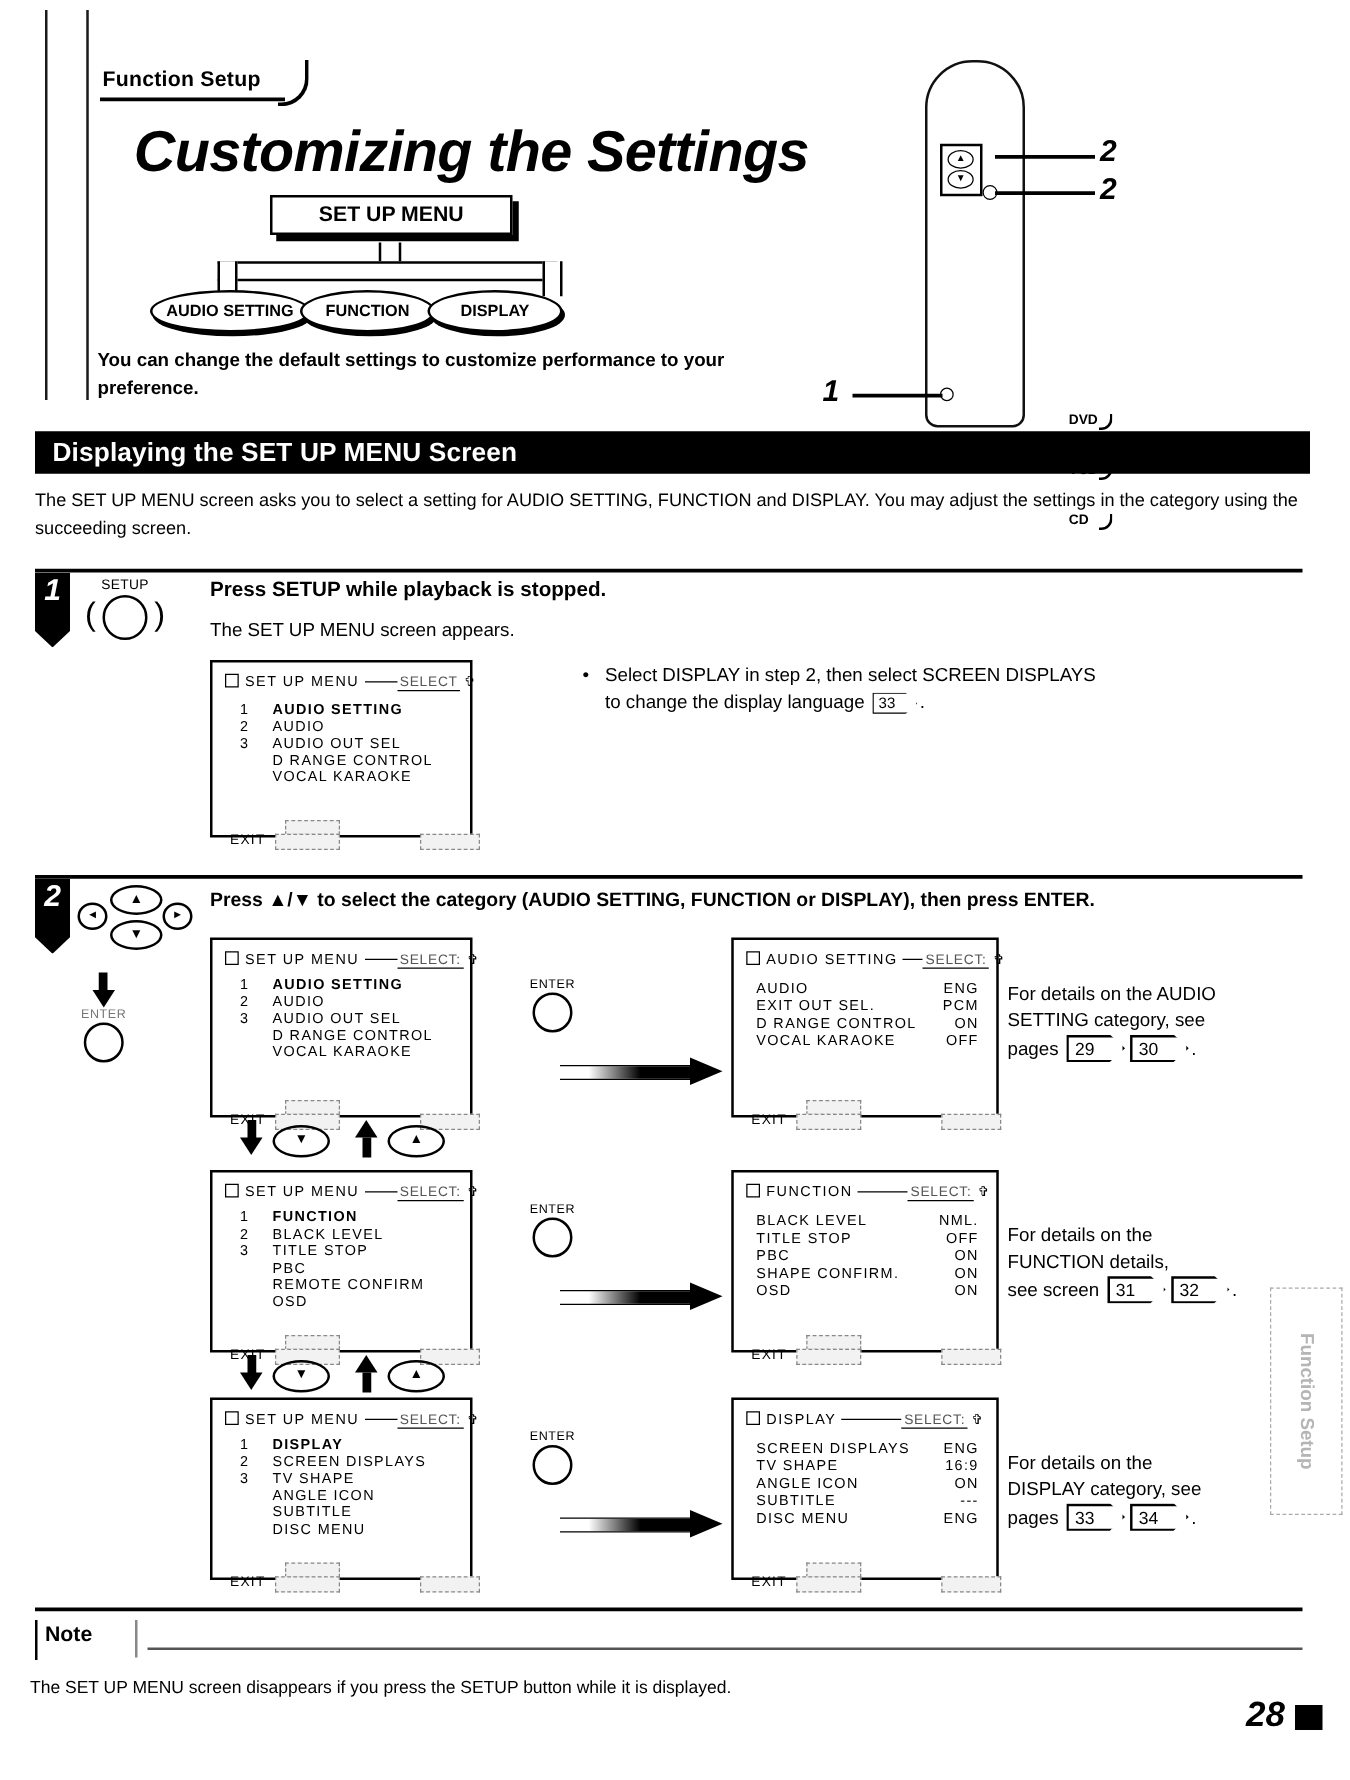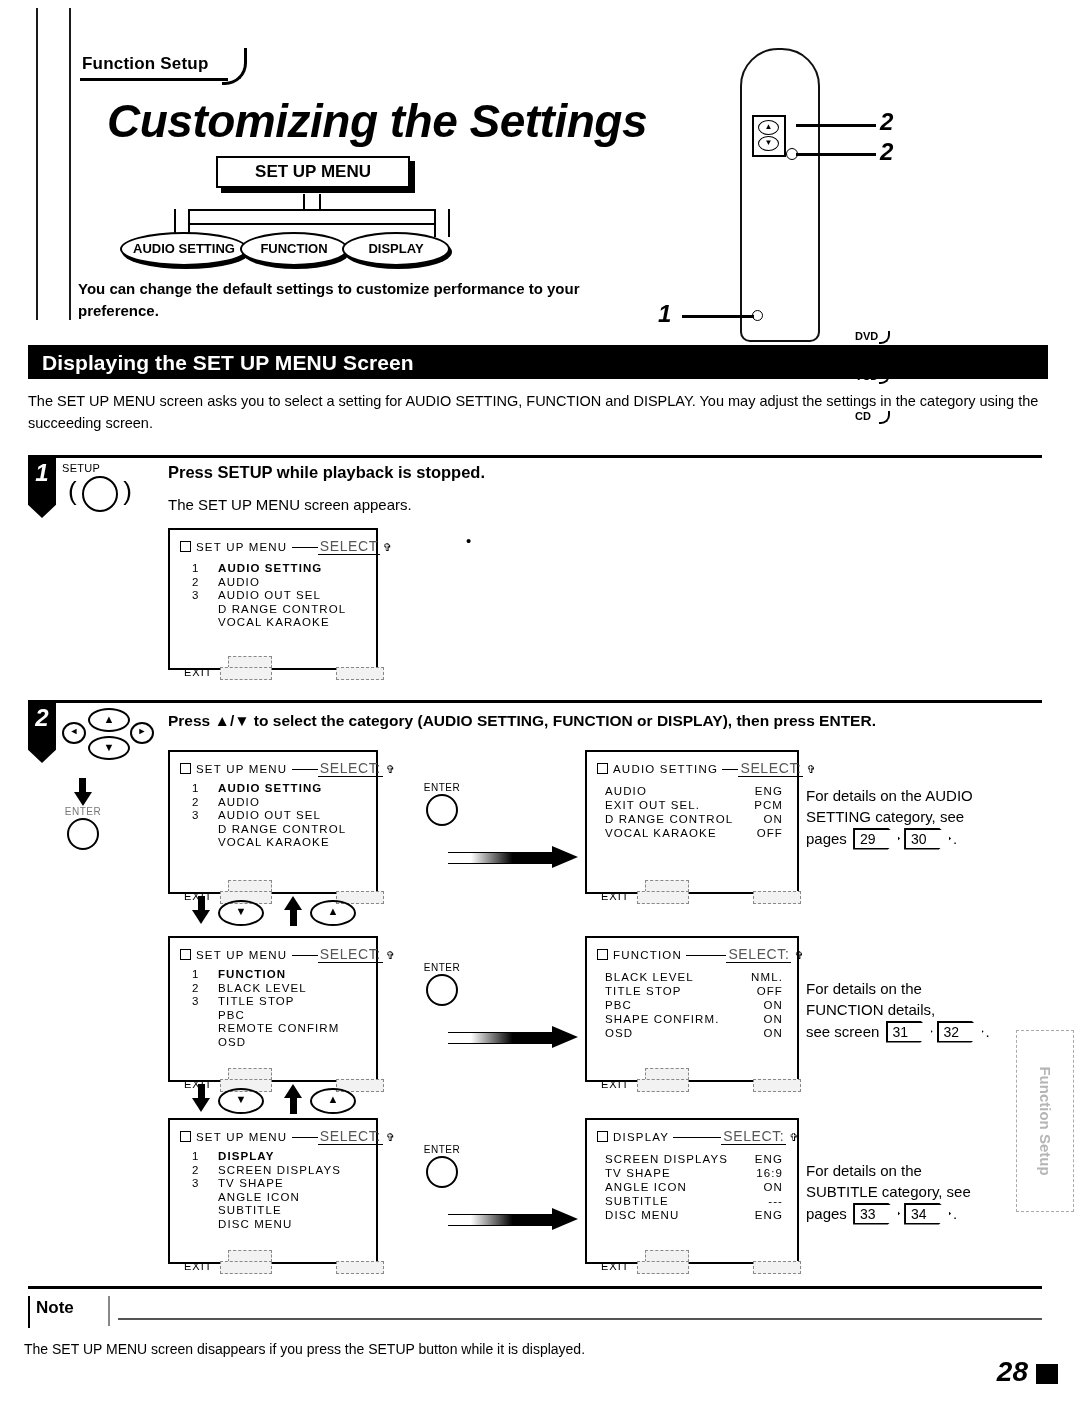--- a/index.html
+++ b/index.html
@@ -251,21 +251,21 @@
     font-style: italic;
     font-weight: bold;
     text-align: center;
     line-height: 30px;
     clip-path: polygon(0 0, 100% 0, 100% 78%, 50% 100%, 0 78%);
   }
 
   .setup-key {
     position: absolute;
     width: 76px;
-    text-align: left;
+    text-align: center;
   }
   .setup-key .klabel { font-size: 11px; letter-spacing: .3px; }
   .key-circle {
     width: 32px; height: 32px;
     border: 2px solid #000;
     border-radius: 50%;
     margin: 2px auto 0 auto;
   }
   .paren {
     position: absolute;
@@ -299,21 +299,21 @@
   }
   .osd-head .sqico {
     display: inline-block;
     width: 9px; height: 9px;
     border: 1.4px solid #000;
     margin-right: 5px;
     position: relative;
     top: 1px;
   }
   .osd-head .sel {
-    font-size: 14px;
+    font-size: 11px;
     letter-spacing: .6px;
     border-bottom: 1.4px solid #000;
     padding: 0 2px;
     color: #555;
   }
   .osd-head .underscore {
     display: inline-block;
     border-bottom: 1.4px solid #000;
     width: 26px;
     position: relative;
@@ -593,20 +593,25 @@
     <span class="exit">EXIT</span>
     <span class="ghost g1"></span>
     <span class="ghost g2"></span>
     <span class="ghost g3"></span>
   </div>
 </div>
 
 <div class="detail-note" style="left:466px; top:530px; width:520px">
   <div style="position:relative; padding-left:18px">
     <span style="position:absolute;left:0;top:0">•</span>
+    <div>Select DISPLAY in step 2, then select SCREEN DISPLAYS</div>
+    <div>
+      <span>to change the display language</span>
+      <span class="pagebadge small">33</span><span>.</span>
+    </div>
   </div>
 </div>
 
 <div class="step-rule" style="top:700px"></div>
 <div class="step-num" style="left:28px; top:703px">2</div>
 
 <div style="position:absolute; left:58px; top:706px; width:100px; height:70px">
   <div class="oval-btn" style="left:30px; top:2px; width:38px; height:20px">▲</div>
   <div class="oval-btn" style="left:30px; top:30px; width:38px; height:20px">▼</div>
   <div style="position:absolute;left:4px;top:16px;width:20px;height:18px;border:2px solid #000;border-radius:50%;text-align:center;line-height:15px;font-size:9px">◄</div>
@@ -846,21 +851,21 @@
   <div class="osd-foot">
     <span class="exit">EXIT</span>
     <span class="ghost g1"></span>
     <span class="ghost g2"></span>
     <span class="ghost g3"></span>
   </div>
 </div>
 
 <div class="detail-note" style="left:806px; top:1160px">
   <div>For details on the</div>
-  <div>SUBTITLE category, see</div>
+  <div>DISPLAY category, see</div>
   <div>
     <span>pages</span>
     <span class="pagebadge">33</span><span class="pagebadge">34</span><span>.</span>
   </div>
 </div>
 
 <div class="side-tab">
   <span>Function Setup</span>
 </div>
 

